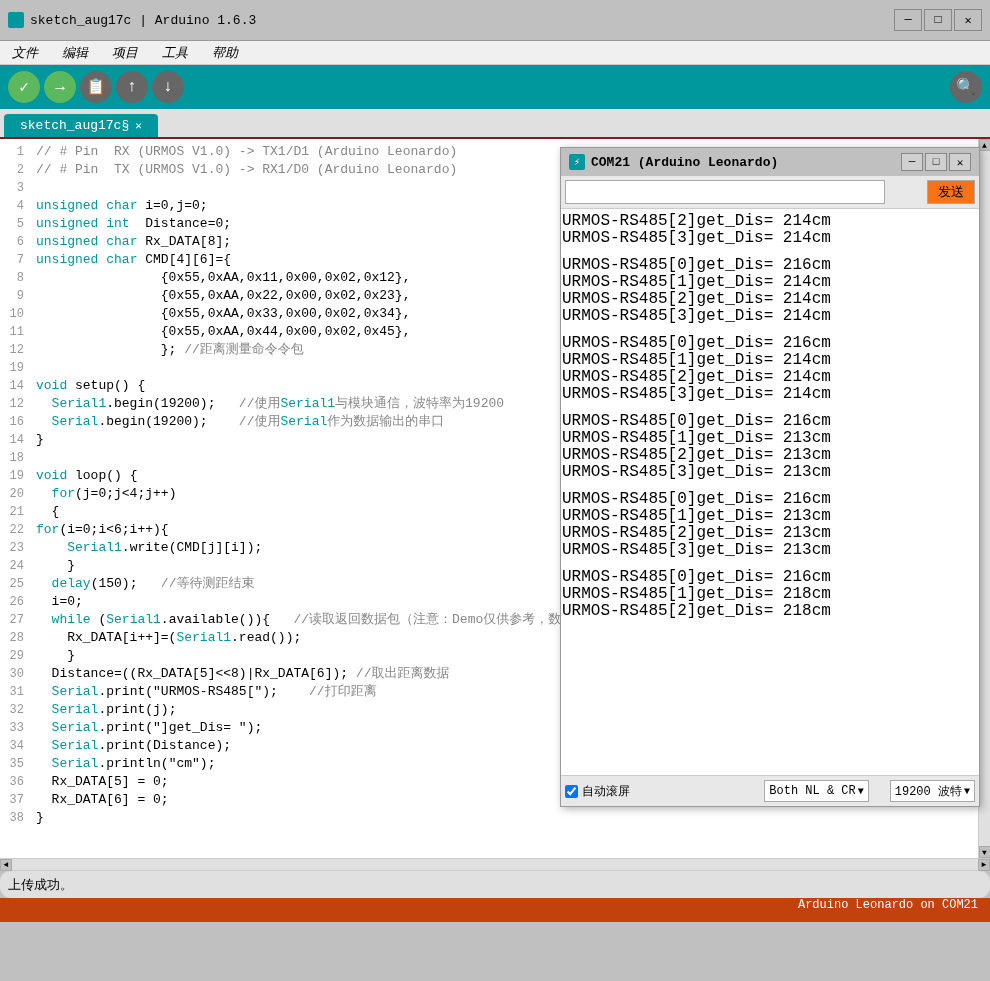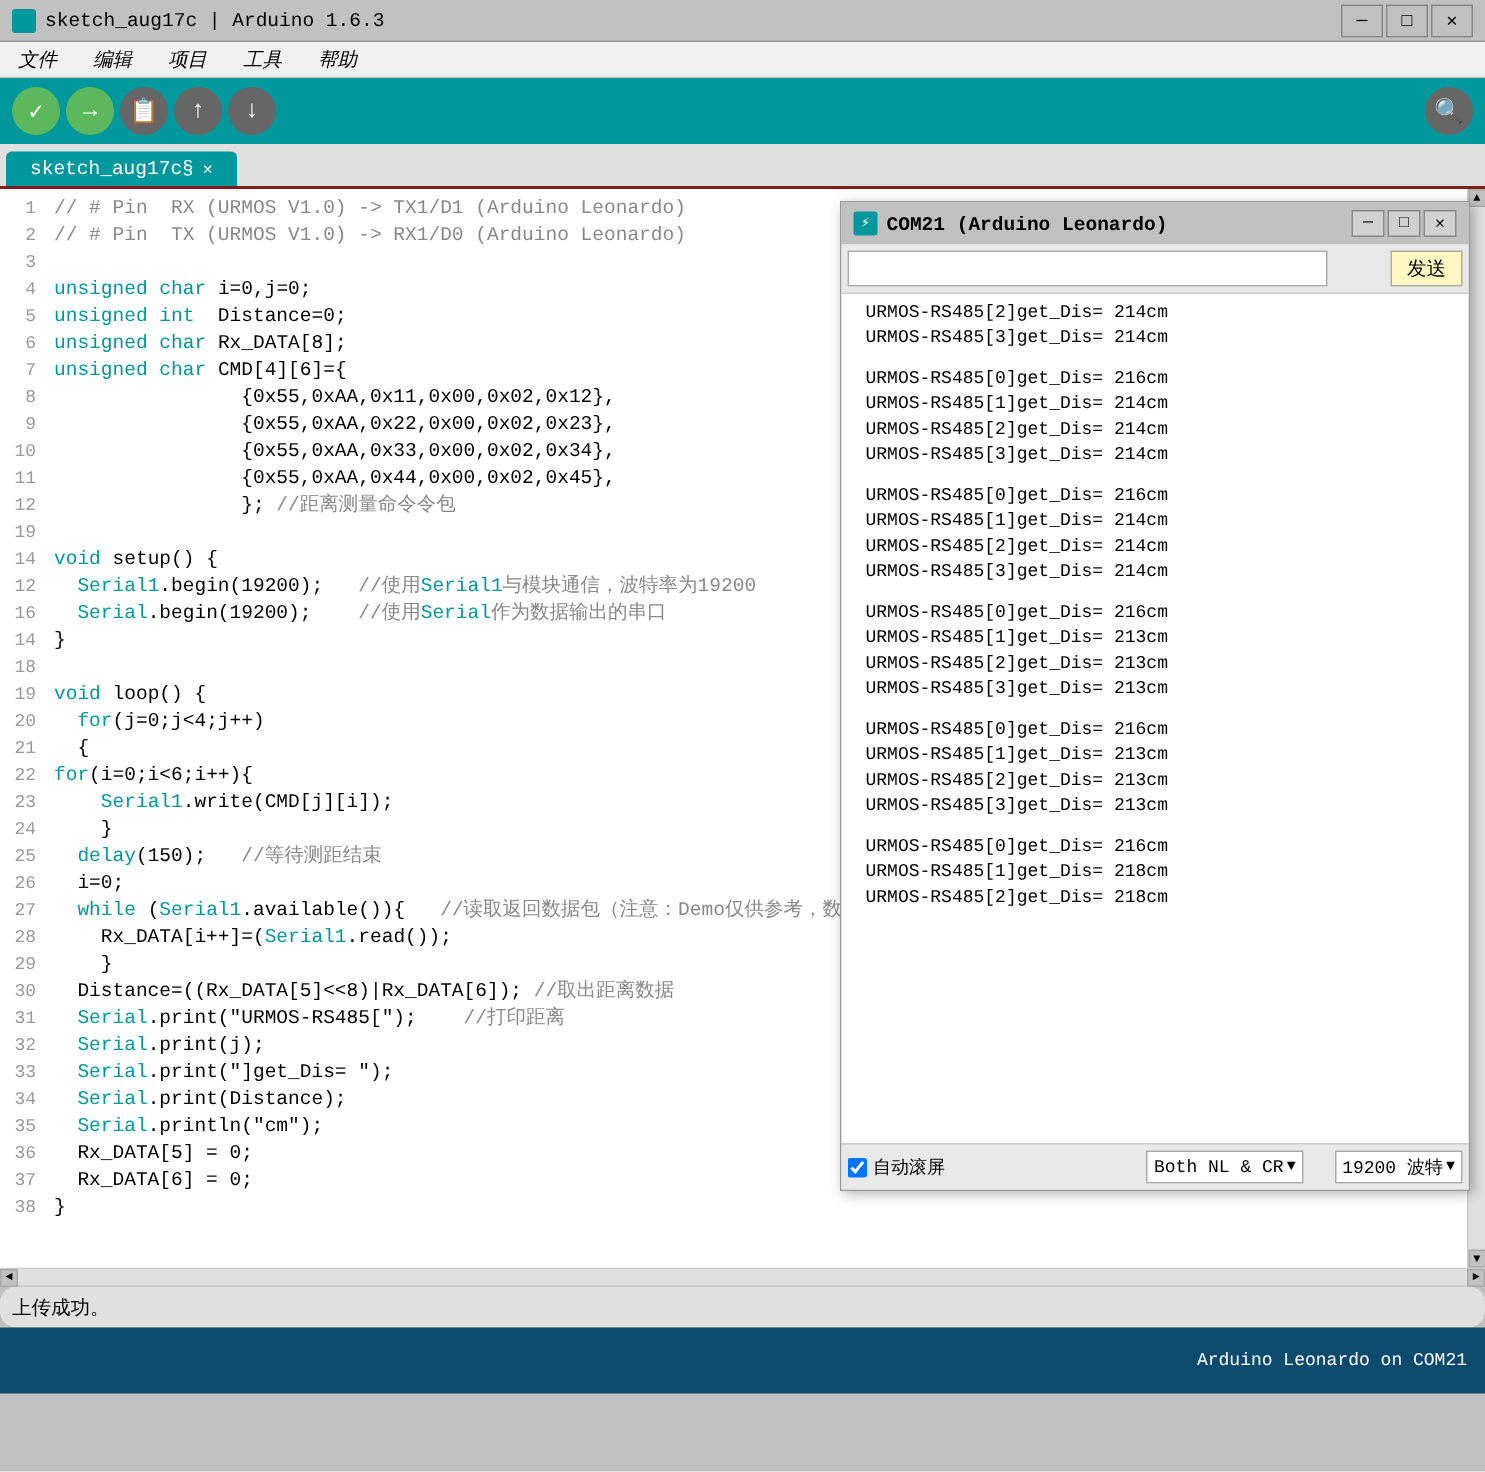--- a/index.html
+++ b/index.html
@@ -1,21 +1,21 @@
 <!DOCTYPE html>
 <html><head>
   <meta charset="utf-8">
   <style>
     * { box-sizing: border-box; margin: 0; padding: 0; }
     body { font-family: 'Courier New', Courier, monospace; background: #c0c0c0; width: 990px; height: 981px; overflow: hidden; }
 
     
     .title-bar {
       background: #c0c0c0;
-      height: 28px;
+      height: 41px;
       display: flex;
       align-items: center;
       justify-content: space-between;
       padding: 0 8px;
       border-bottom: 1px solid #999;
     }
     .title-bar-left { display: flex; align-items: center; gap: 6px; font-size: 13px; color: #000; }
     .title-bar-icon { width: 16px; height: 16px; background: #00979d; border-radius: 2px; }
     .title-bar-controls { display: flex; gap: 2px; }
     .title-btn {
@@ -151,29 +151,29 @@
       display: flex;
       padding: 4px;
       gap: 4px;
       background: #e8e8e8;
       border-bottom: 1px solid #ccc;
     }
     .serial-input {
       flex: 1; height: 24px; border: 1px solid #aaa; padding: 2px 4px; font-size: 13px; background: white;
     }
     .serial-send-btn {
-      height: 24px; padding: 0 10px; background: #fef9c3; border: 1px solid #aaa; cursor: pointer; font-size: 13px; margin-left: 38px;
+      height: 24px; padding: 0 10px; background: #f97316; border: 1px solid #aaa; cursor: pointer; font-size: 13px; margin-left: 38px;
     }
 
     .serial-output {
       flex: 1;
       overflow-y: auto;
-      padding: 4px 16px;
+      padding: 4px 1px;
       font-family: 'Courier New', monospace;
-      font-size: 12px;
+      font-size: 16px;
       background: white;
       line-height: 17px;
     }
     .serial-line { white-space: pre; }
     .serial-empty { height: 10px; }
 
     .serial-bottom-bar {
       display: flex;
       padding: 4px;
       background: #e8e8e8;
@@ -193,24 +193,23 @@
       background: #e0e0e0;
       height: 28px;
       display: flex;
       align-items: center;
       padding: 0 8px;
       font-size: 13px;
       border-top: 1px solid #ccc;
       border-radius: 11px;
     }
     .bottom-info-bar {
-      background: #0c4a6e;
-      height: 44px;
-      display: flex;
-      align-items: center;
+      background: #c2410c;
+      height: 24px;
+      display: flex;
       justify-content: flex-end;
       padding: 0 12px;
       font-size: 12px;
       color: white;
     }
 
     
     .code-editor::-webkit-scrollbar { width: 10px; }
     .code-editor::-webkit-scrollbar-track { background: #f0f0f0; }
     .code-editor::-webkit-scrollbar-thumb { background: #aaa; }

